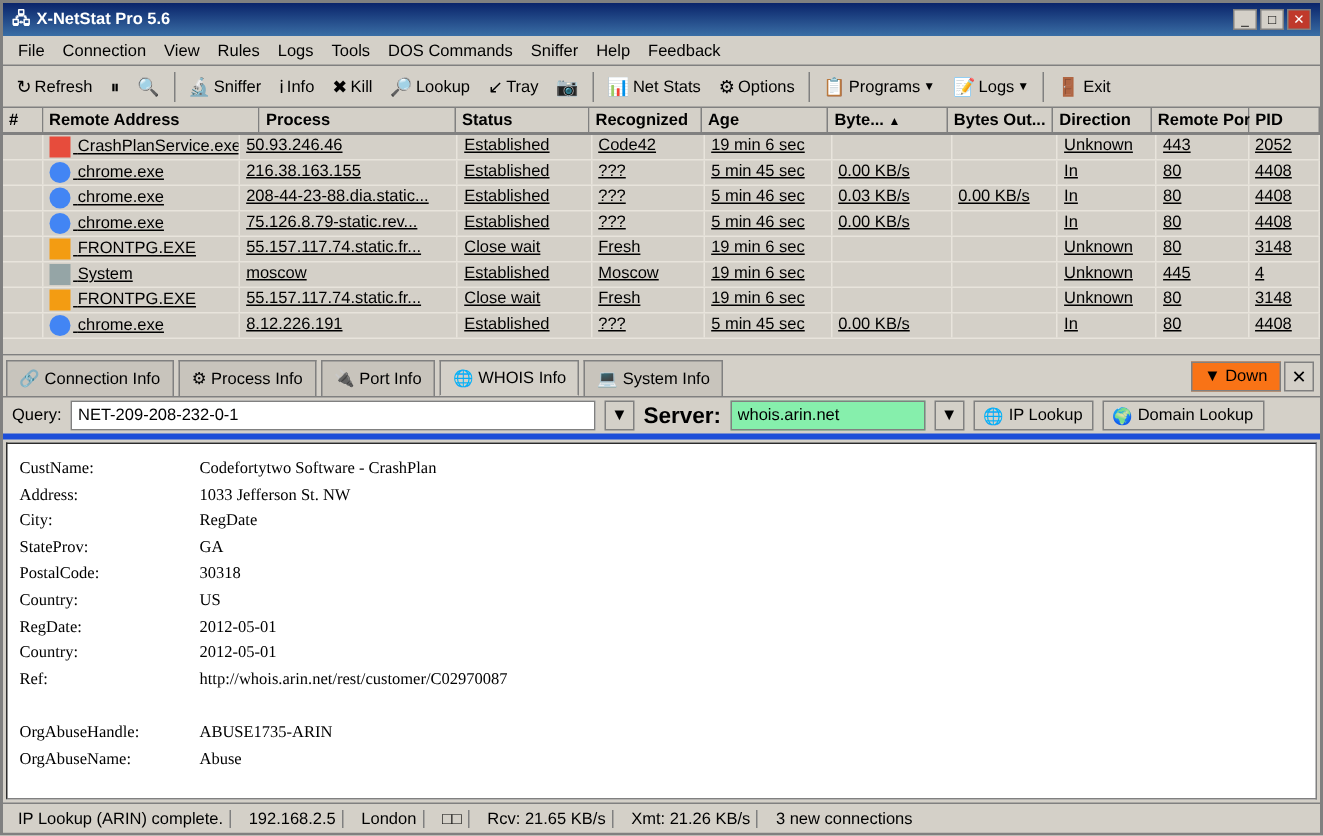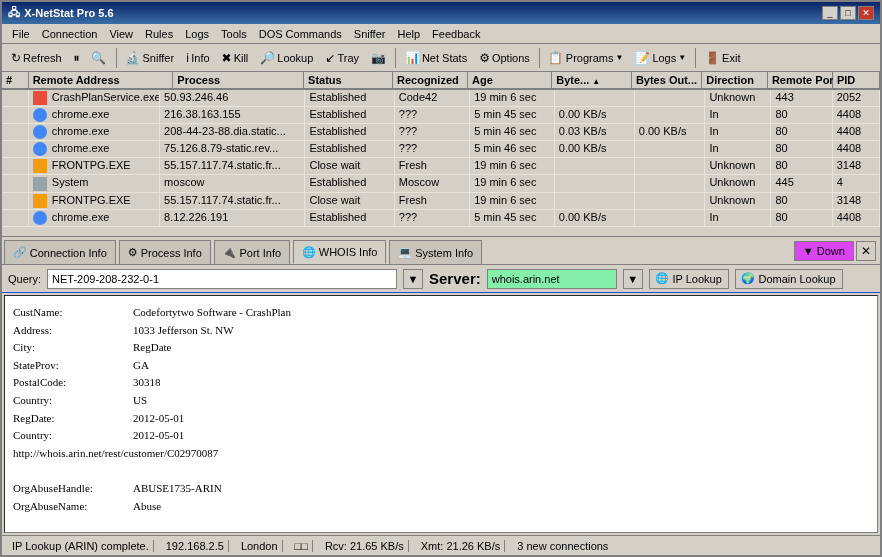--- a/index.html
+++ b/index.html
@@ -121,20 +121,21 @@
       font-weight: bold;
       font-size: 11px;
       white-space: nowrap;
       cursor: pointer;
       background: #d4d0c8;
       user-select: none;
     }
     .table-scroll {
       overflow-y: auto;
       height: calc(100% - 22px);
+      text-decoration: underline;
     }
     .table-row {
       display: flex;
       border-bottom: 1px solid #e8e4dc;
       cursor: pointer;
     }
     .td {
       padding: 1px 4px;
       border-right: 1px solid #e8e4dc;
       font-size: 11px;
@@ -200,31 +201,31 @@
     }
     .tabs-right {
       position: absolute;
       right: 4px;
       top: 4px;
       display: flex;
       gap: 2px;
     }
     .down-btn {
       padding: 2px 8px;
-      background: #d946ef;
+      background: #f97316;
       border: 1px solid #808080;
       cursor: pointer;
       font-size: 11px;
     }
     .query-bar {
       display: flex;
       align-items: center;
       padding: 4px 6px;
       background: #d4d0c8;
-      border-bottom: 1px solid #1d4ed8;
+      border-bottom: 4px solid #1d4ed8;
       gap: 6px;
       flex-shrink: 0;
       height: 28px;
     }
     .query-label { font-size: 11px; }
     .query-input {
       flex: 1;
       max-width: 350px;
       height: 20px;
       border: 1px solid #808080;
@@ -619,20 +620,21 @@
         </div>
         <div class="info-line">
           <span class="info-key">RegDate:</span>
           <span class="info-val">2012-05-01</span>
         </div>
         <div class="info-line">
           <span class="info-key">Country:</span>
           <span class="info-val">2012-05-01</span>
         </div>
         <div class="info-line">
+          <span class="info-key">Ref:</span>
           <span class="info-val">http://whois.arin.net/rest/customer/C02970087</span>
         </div>
         <div class="info-line">
           <span class="info-key">&nbsp;</span>
           <span class="info-val">&nbsp;</span>
         </div>
         <div class="info-line">
           <span class="info-key">OrgAbuseHandle:</span>
           <span class="info-val">ABUSE1735-ARIN</span>
         </div>

